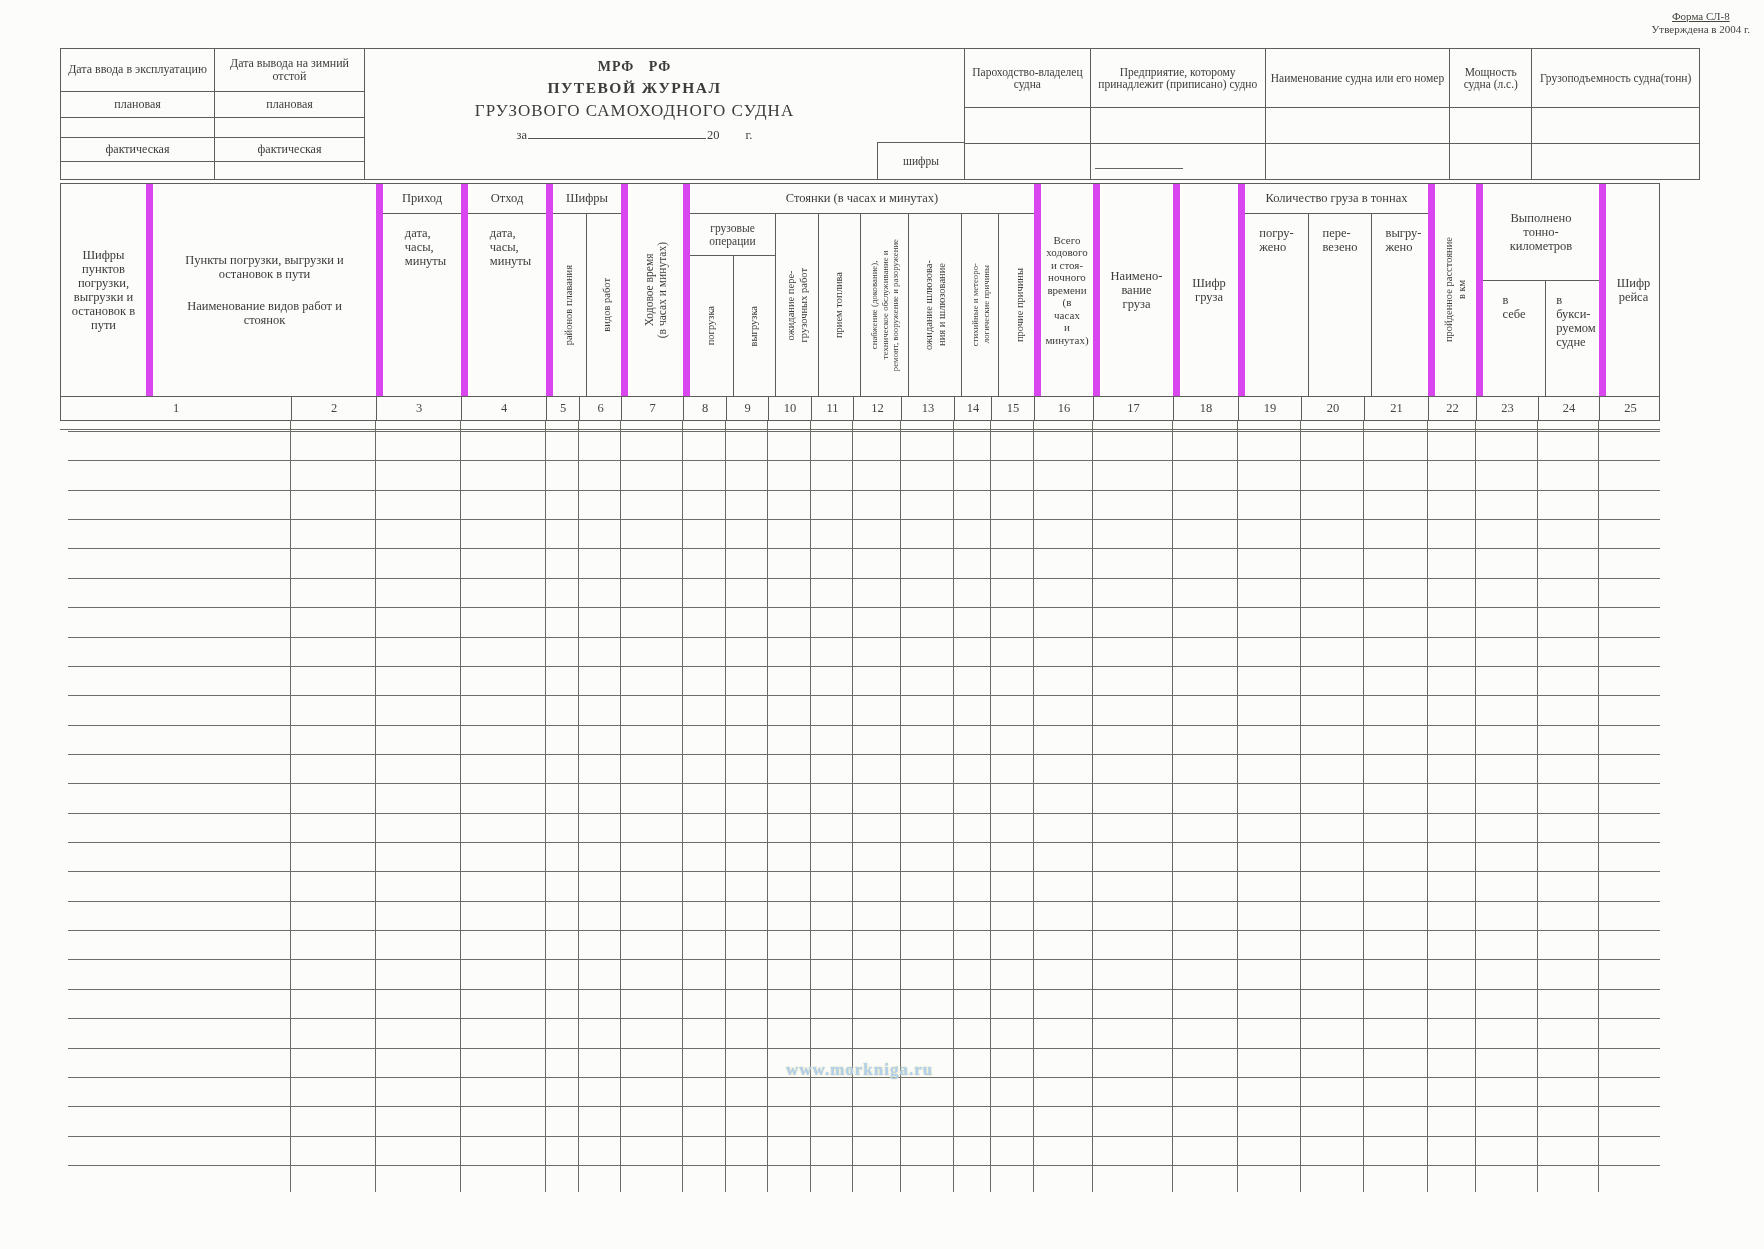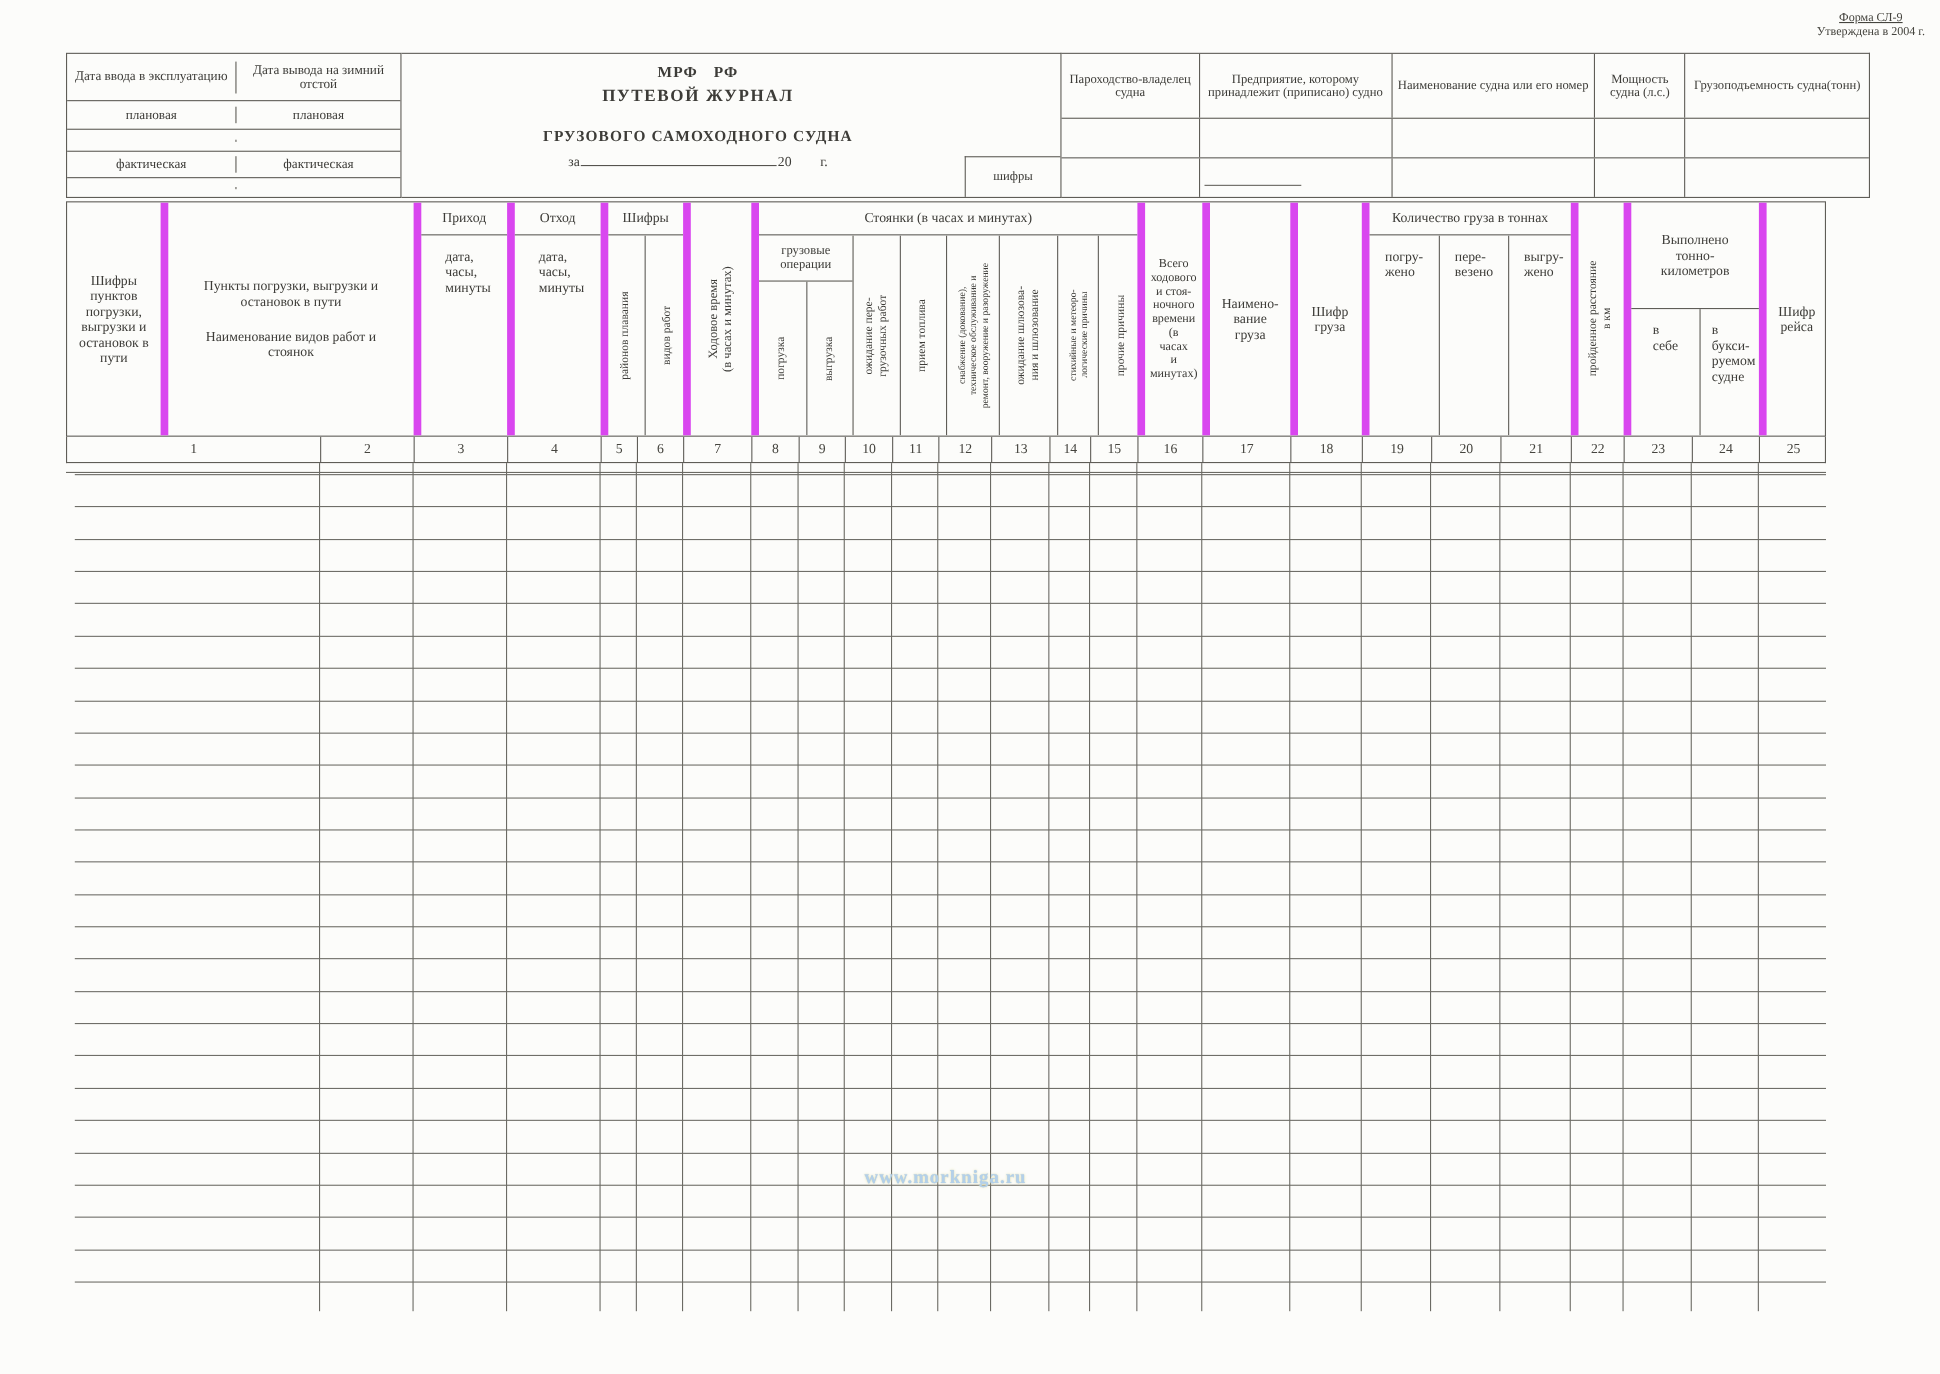--- a/index.html
+++ b/index.html
@@ -10,32 +10,32 @@
     font-family: "Liberation Serif", "DejaVu Serif", serif;
     color: #3d3c38; overflow: hidden;
   }
   
   .form-meta { position:absolute; top:10px; right:14px; text-align:center; font-size:11px; line-height:13px; color:#45443e; }
   .form-meta .u { text-decoration: underline; }
 
   
   .top-block { position:absolute; left:60px; top:48px; width:1640px; height:132px; display:flex; }
   .tl-table { width:305px; height:132px; border:1px solid #5f5d57; display:flex; flex-direction:column; }
-  .tl-row { display:flex;align-items:center; }
+  .tl-row { display:flex; }
   .tl-row + .tl-row { border-top:1px solid #5f5d57; }
   .tl-c { width:153px; display:flex; align-items:center; justify-content:center; text-align:center;
           font-size:12px; line-height:13.5px; padding:1px 6px; }
   .tl-c + .tl-c { border-left:1px solid #5f5d57; width:150px; }
   .r-head { height:42px; } .r-plan { height:26px; } .r-b1 { height:20px; } .r-fact { height:24px; } .r-b2 { height:18px; }
 
   .title-block { position:relative; width:600px; height:132px; border-top:1px solid #5f5d57; border-bottom:1px solid #5f5d57;
                  border-right:1px solid #5f5d57; text-align:center; padding:10px 60px 0 0; }
   .t1 { font-size:14px; font-weight:bold; letter-spacing:1px; word-spacing:10px; }
   .t2 { font-size:15.5px; font-weight:bold; letter-spacing:1.5px; margin-top:4px; }
-  .t3 { font-size:14px; font-weight:bold; letter-spacing:1px; margin-top:20px; }
+  .t3 { font-size:17px; font-weight:normal; letter-spacing:1px; margin-top:4px; }
   .t-year { font-size:12.5px; margin-top:7px; }
   .uline  { display:inline-block; width:178px; border-bottom:1px solid #55534e; height:11px; margin:0 1px; }
   .gap20  { display:inline-block; width:26px; }
   .shifry-cell { position:absolute; right:0; bottom:0; width:87px; height:37px; border-left:1px solid #5f5d57;
                  border-top:1px solid #5f5d57; display:flex; align-items:center; justify-content:center; font-size:11.5px; }
   .shifry-tick { position:absolute; left:730px; top:119px; width:88px; height:1px; background:#66645e; }
 
   .vessel-block { width:735px; height:132px; border-top:1px solid #5f5d57; border-right:1px solid #5f5d57;
                   border-bottom:1px solid #5f5d57; display:flex; flex-direction:column; }
   .v-row { display:flex; }
@@ -89,21 +89,21 @@
   .watermark { position:absolute; left:786px; top:1060px; font-size:17px; font-weight:bold;
                letter-spacing:1px; color:#b3d0ea;
                text-shadow: 0 0 3px #ece7b4, 0 0 1px #8db4d8; }
 </style>
 </head>
 <body>
 
 <div class="page">
 
   <div class="form-meta">
-    <div class="u">Форма СЛ-9</div>
+    <div class="u">Форма СЛ-8</div>
     <div>Утверждена в 2004 г.</div>
   </div>
 
   <div class="top-block">
 
     <div class="tl-table">
       <div class="tl-row r-head">
         <div class="tl-c">Дата ввода в эксплуатацию</div>
         <div class="tl-c">Дата вывода на зимний отстой</div>
       </div>

